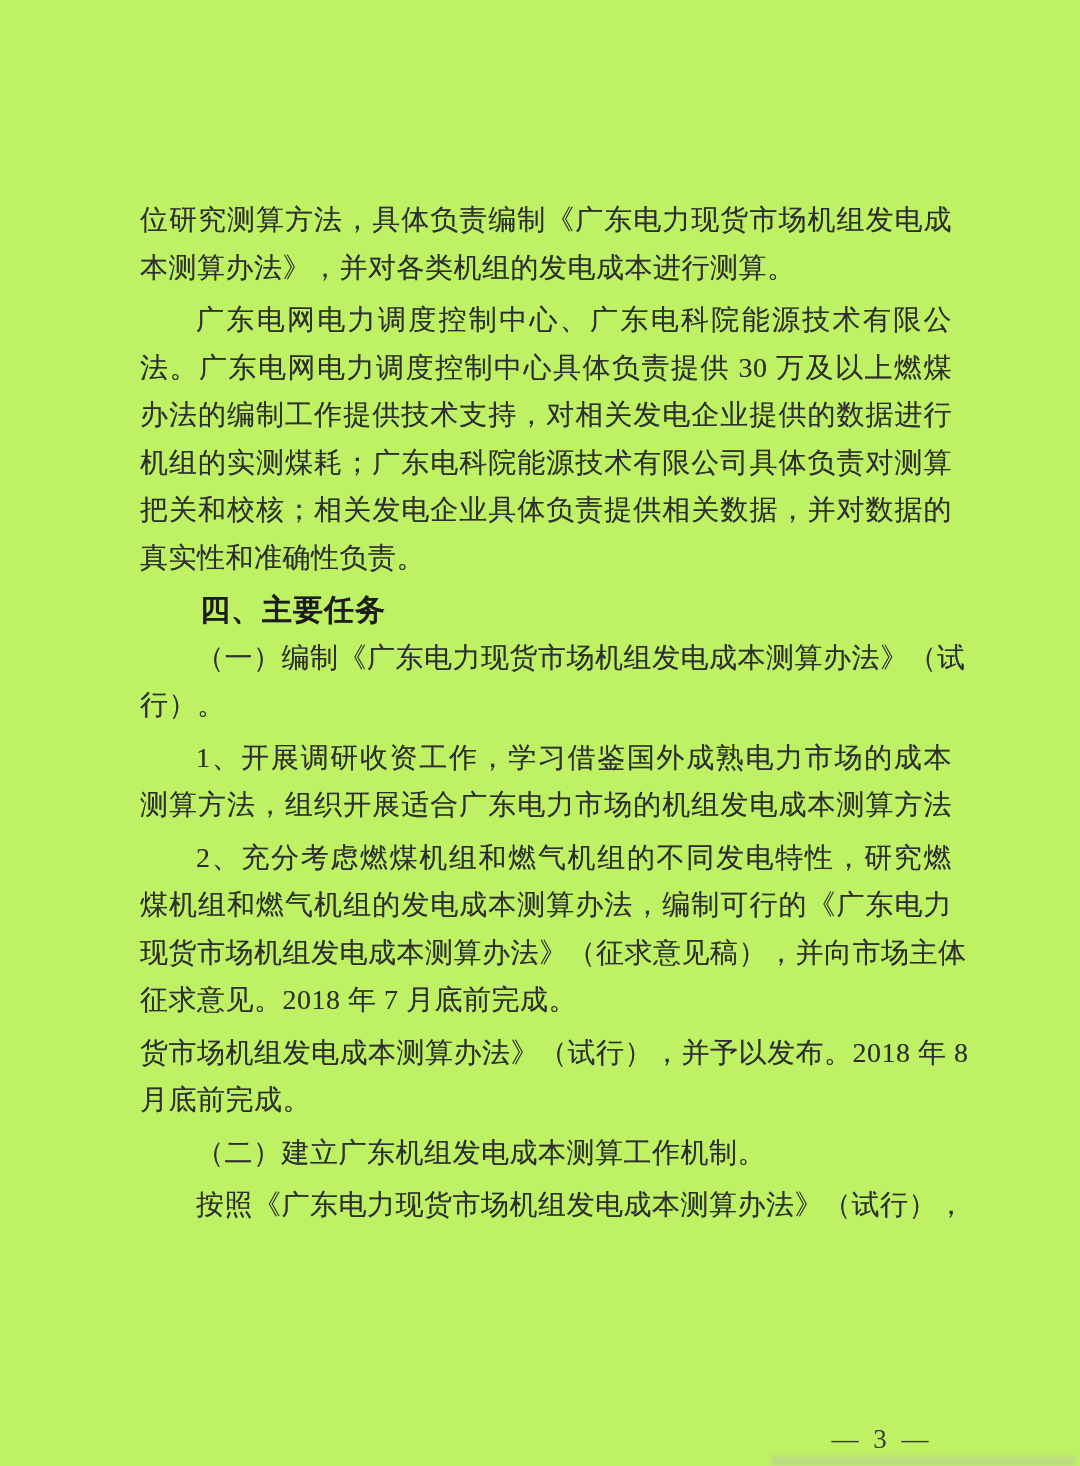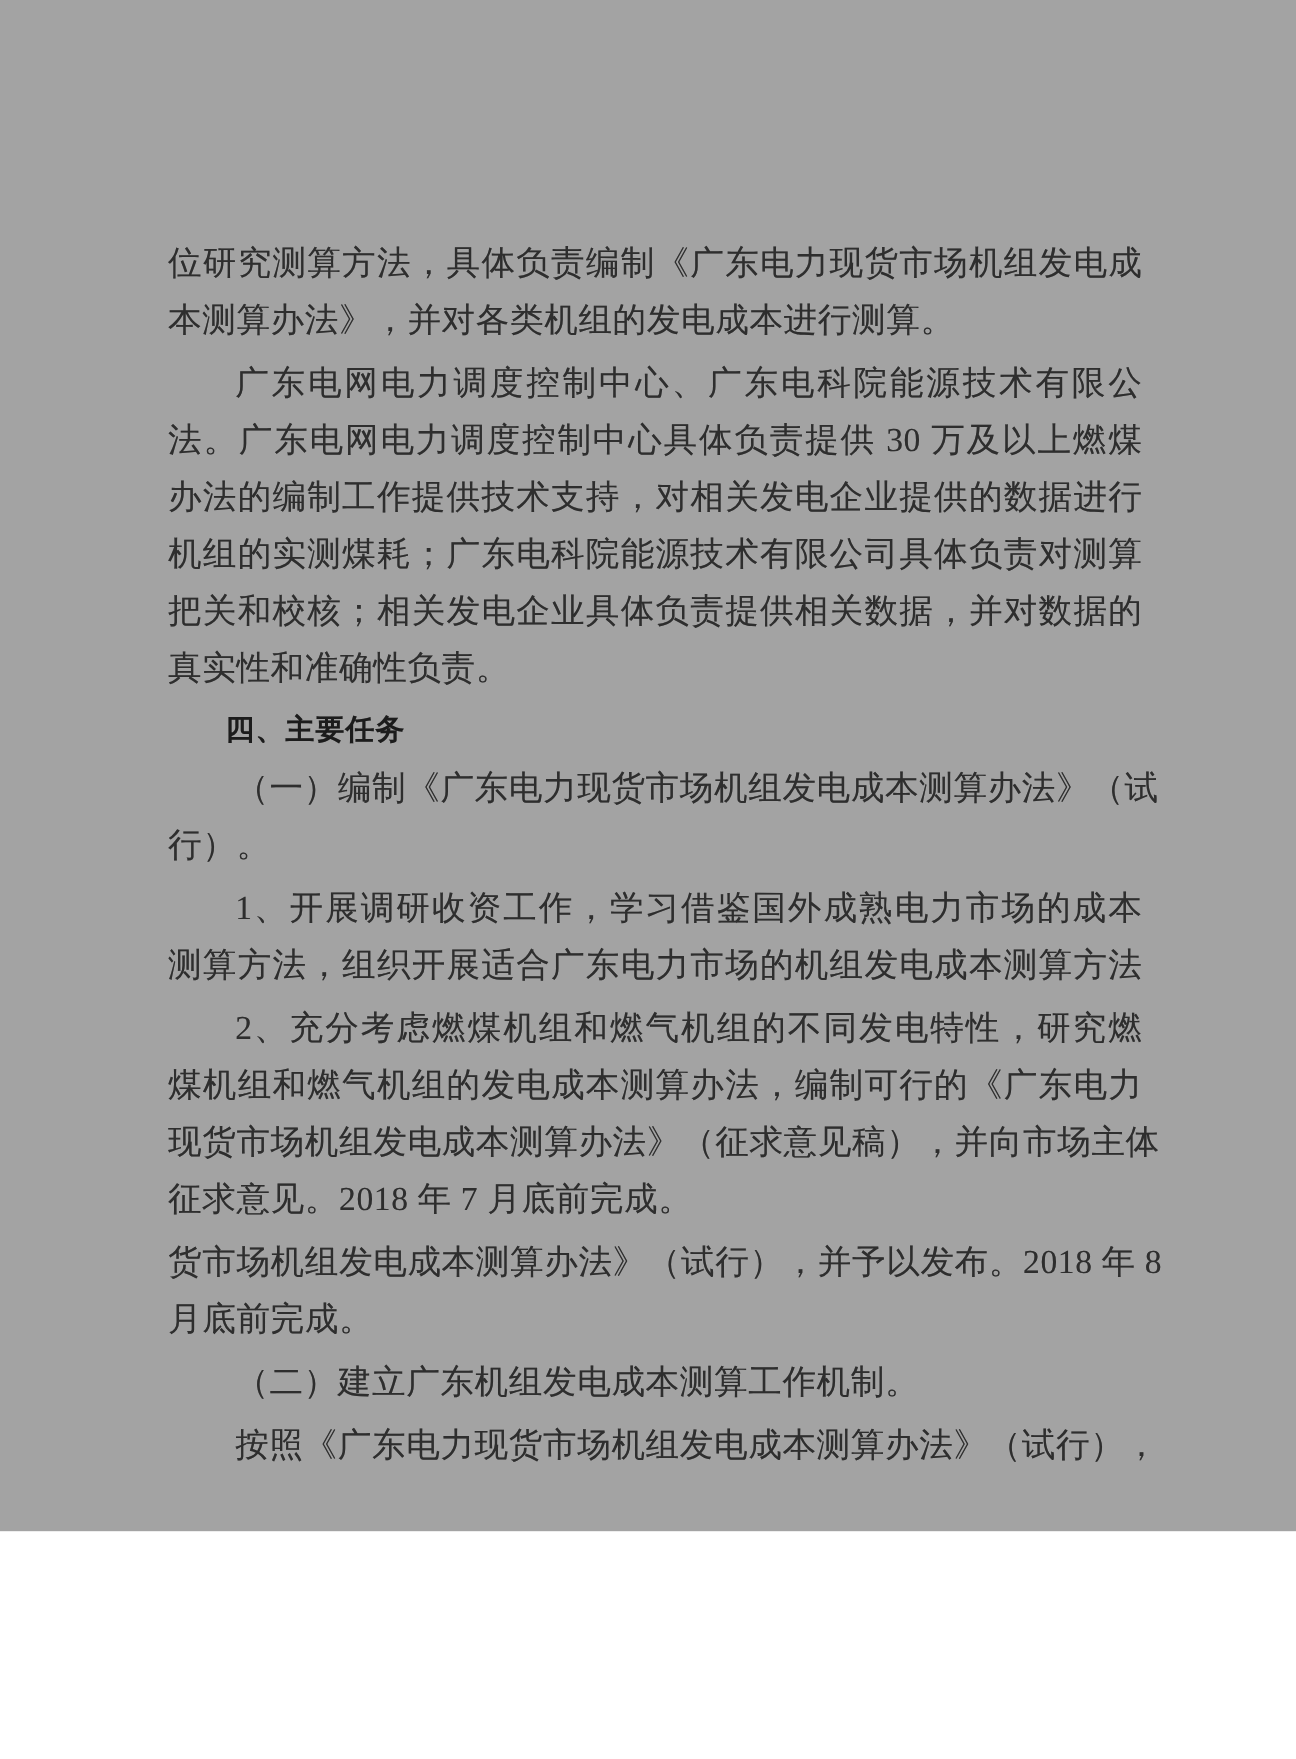--- a/index.html
+++ b/index.html
@@ -3,22 +3,22 @@
 <meta charset="utf-8">
 <style>
   html, body { margin: 0; padding: 0; }
   body {
     width: 1080px; height: 1466px;
     background: #ffffff;
     font-family: "Liberation Serif", "DejaVu Serif", serif;
   }
   .page {
     position: relative;
-    width: 1080px; height: 1276px;
-    background: #a3a3a3;
+    width: 1080px; height: 1466px;
+    background: #bef264;
     overflow: hidden;
   }
   .textblock {
     position: absolute;
     left: 140px; top: 196px;
     width: 812px;
     font-size: 28px;
     line-height: 47.5px;
     color: #2e2e2e;
     letter-spacing: 0.5px;
@@ -31,21 +31,21 @@
     text-align-last: justify;
     white-space: nowrap;
     overflow: visible;
   }
   .line.short { text-align-last: left; }
   .line.ind { text-indent: 2em; }
   .heading {
     margin: 0;
     font-family: Liberation Serif, serif;
     font-weight: 700;
-    font-size: 24px;
+    font-size: 30px;
     line-height: 47.5px;
     color: #1c1c1c;
     text-indent: 2em;
     letter-spacing: 1px;
   }
   .page-number {
     position: absolute;
     left: 822px; top: 1424px;
     width: 120px;
     text-align: center;

